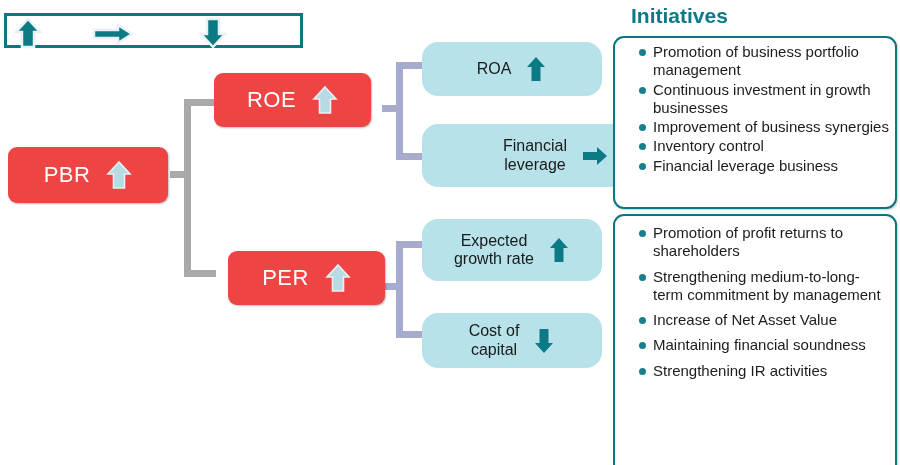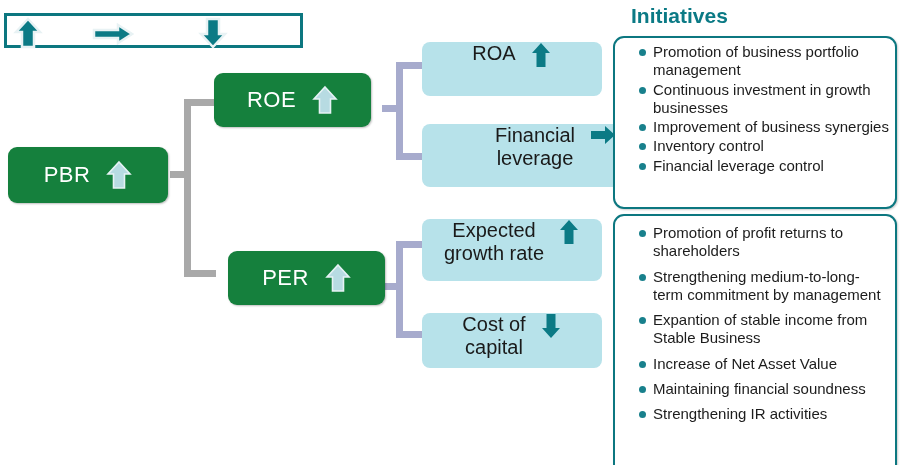--- a/index.html
+++ b/index.html
@@ -16,38 +16,38 @@
     position:absolute;left:4px;top:13px;width:299px;height:35px;
     border:3px solid #0c7780;
     box-sizing:border-box;
     background:#ffffff;
   }
   .legend-arrow{position:absolute;top:0;}
 
   
   .dark-box{
     position:absolute;
-    background:#15803d;
+    background:#ef4444;
     border-radius:9px;
     display:flex;align-items:center;justify-content:center;
     color:#ffffff;
     font-size:22px;
     letter-spacing:.5px;
     box-shadow:1px 1px 2px rgba(0,0,0,.25);
   }
   .dark-box .lbl{margin-right:16px;}
 
   
   .light-box{
     position:absolute;
     background:#b7e2ea;
-    border-radius:8px;
-    display:flex;align-items:flex-start;justify-content:center;
+    border-radius:16px;
+    display:flex;align-items:center;justify-content:center;
     color:#1a1a1a;
-    font-size:20px;
+    font-size:16px;
     line-height:1.15;
     text-align:center;
   }
   .light-box .lbl{margin-right:14px;}
 
   
   .conn{position:absolute;background:#a9a9a9;}
   .conn-l{position:absolute;background:#a7abcd;}
 
   
@@ -201,28 +201,27 @@
   <div class="tab">
     <span>Initiatives</span>
   </div>
 
   <div class="panel" style="top:36px;height:173px;">
     <ul>
       <li>Promotion of business portfolio management</li>
       <li>Continuous investment in growth businesses</li>
       <li>Improvement of business synergies</li>
       <li>Inventory control</li>
-      <li>Financial leverage control</li>
+      <li>Financial leverage business</li>
     </ul>
   </div>
 
   <div class="panel" style="top:214px;height:287px;padding-top:8px;">
     <ul style="line-height:1.24;">
       <li style="margin-bottom:7px;">Promotion of profit returns to shareholders</li>
       <li style="margin-bottom:7px;">Strengthening medium-to-long-term commitment by management</li>
-      <li style="margin-bottom:7px;">Expantion of stable income from Stable Business</li>
       <li style="margin-bottom:7px;">Increase of Net Asset Value</li>
       <li style="margin-bottom:7px;">Maintaining financial soundness</li>
       <li>Strengthening IR activities</li>
     </ul>
   </div>
 
 </div>
 
 </body></html>

